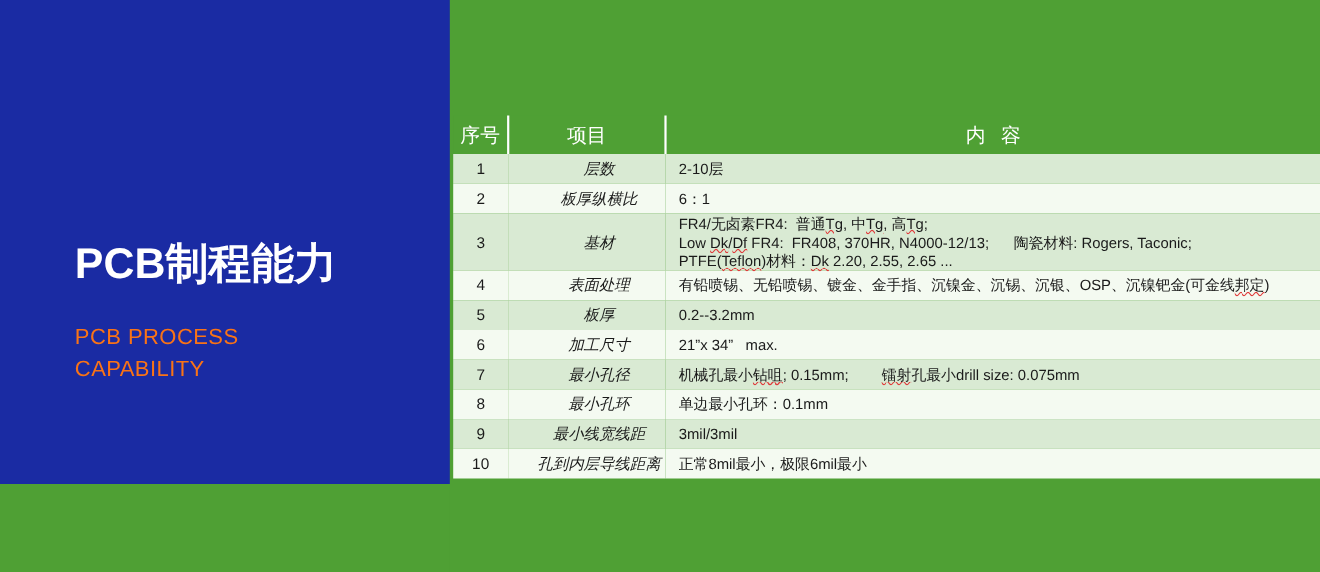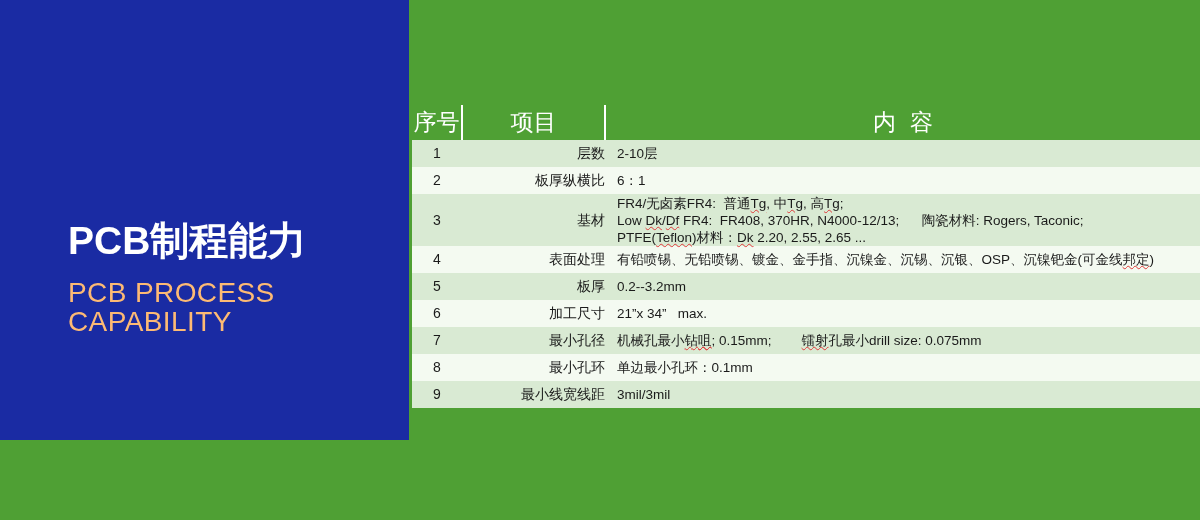--- a/index.html
+++ b/index.html
@@ -39,25 +39,25 @@
   #main-title {
     color: #ffffff;
     font-size: 39px;
     font-weight: bold;
     line-height: 46px;
     letter-spacing: 0px;
     white-space: nowrap;
     margin: 0;
   }
   #sub-title {
-    color: #fdba74;
-    font-size: 28px;
+    color: #f97316;
+    font-size: 20px;
     font-weight: normal;
     line-height: 29px;
-    margin: 14px 0 0 0;
+    margin: 29px 0 0 0;
     white-space: pre-line;
     letter-spacing: 0.4px;
   }
 
   
   #right-panel {
     position: absolute;
     left: 409px;
     top: 0;
     width: 791px;
@@ -73,21 +73,21 @@
     border-collapse: collapse;
     table-layout: fixed;
   }
   #capability-table col.c-no      { width: 50px; }
   #capability-table col.c-item    { width: 143px; }
   #capability-table col.c-content { width: 595px; }
 
   #capability-table thead th {
     background: #4fa034;
     color: #ffffff;
-    font-size: 23px;
+    font-size: 18px;
     font-weight: normal;
     height: 35px;
     padding: 0;
     vertical-align: middle;
     text-align: center;
     border: 0;
   }
   #capability-table thead th.th-no {
     border-right: 2px solid #ffffff;
   }
@@ -109,23 +109,24 @@
     line-height: 17px;
   }
   #capability-table tbody tr.row-odd  td { background: #d9ead3; }
   #capability-table tbody tr.row-even td { background: #f4faf1; }
 
   #capability-table tbody td.td-no {
     text-align: center;
     font-size: 14px;
   }
   #capability-table tbody td.td-item {
-    text-align: right;
+    text-align: center;
     padding-left: 22px;
     font-size: 14px;
+    font-style: italic;
   }
   #capability-table tbody td.td-content {
     text-align: left;
     padding-left: 12px;
     font-size: 13.5px;
   }
   #capability-table tbody tr td { height: 27px; }
   #capability-table tbody tr.tall td { height: 52px; }
 
   .cline { display: block; white-space: pre; }
@@ -225,17 +226,24 @@
               <span class="cline">单边最小孔环：0.1mm</span>
             </td>
           </tr>
           <tr class="row-odd">
             <td class="td-no">9</td>
             <td class="td-item">最小线宽线距</td>
             <td class="td-content">
               <span class="cline">3mil/3mil</span>
             </td>
           </tr>
+          <tr class="row-even">
+            <td class="td-no">10</td>
+            <td class="td-item">孔到内层导线距离</td>
+            <td class="td-content">
+              <span class="cline">正常8mil最小，极限6mil最小</span>
+            </td>
+          </tr>
         </tbody>
     </table>
   </div>
 
 </div>
 
 </body></html>

